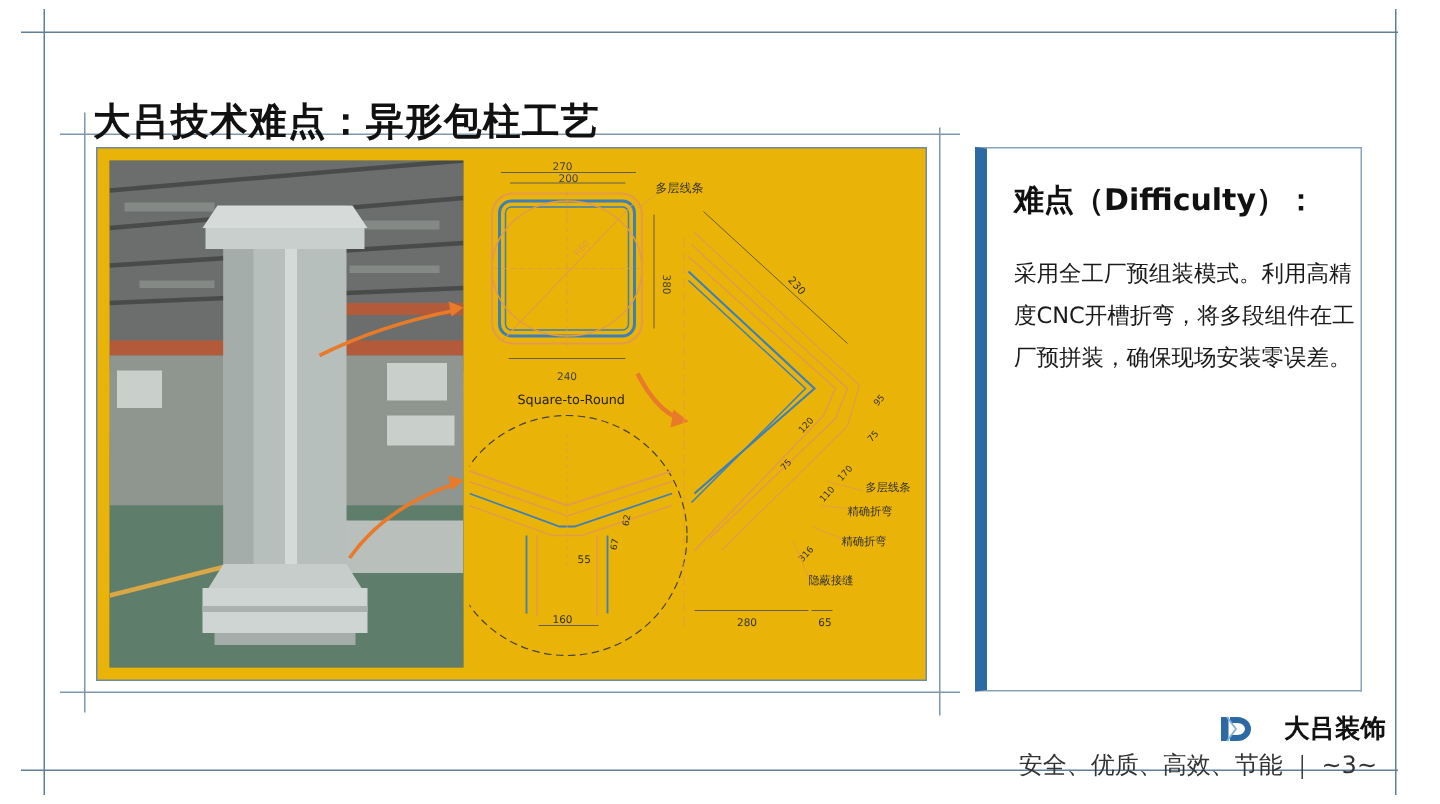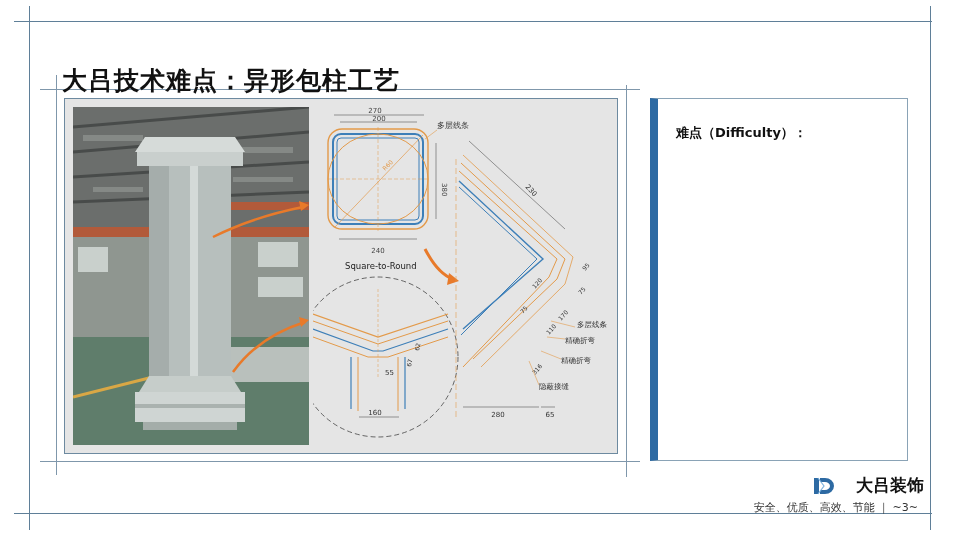--- a/index.html
+++ b/index.html
@@ -11,40 +11,40 @@
 
   .title {
     position: absolute; left: 62px; top: 44px;
     font-size: 25px; font-weight: bold; color: #111; letter-spacing: 1px;
     font-family: "DejaVu Sans", sans-serif;
     margin-top: 20px;
   }
 
   .figure-panel {
     position: absolute; left: 64px; top: 98px; width: 554px; height: 356px;
-    border: 1px solid #6d8aa0; background: #e5e5e5;
+    border: 1px solid #6d8aa0; background: #eab308;
   }
   .photo {
     position: absolute; left: 8px; top: 8px; width: 236px; height: 338px; overflow: hidden;
     background: linear-gradient(180deg, #5a5e5c 0%, #7a807c 30%, #8f9892 45%, #6f8378 60%, #5f7d6b 80%, #4e6d5c 100%);
   }
   .drawing { position: absolute; left: 248px; top: 0; width: 304px; height: 354px; }
 
   .text-panel {
     position: absolute; left: 650px; top: 98px; width: 258px; height: 363px;
     border: 1px solid #8aa3b6; border-left: 8px solid #2d6aa3; background: #fff;
     padding: 22px 0 0 18px;
   }
-  .section-head { font-size: 13px; font-weight: bold; color: #111; line-height: 24px; font-family: "DejaVu Sans", sans-serif; }
+  .section-head { font-size: 20px; font-weight: bold; color: #111; line-height: 24px; font-family: "DejaVu Sans", sans-serif; }
   .section-body { font-size: 15px; color: #1a1a1a; line-height: 28px; width: 230px; font-family: "DejaVu Sans", sans-serif; }
   .section-gap { height: 23px; }
 
   .brand { position: absolute; right: 36px; top: 474px; display: flex; align-items: center; gap: 20px; }
   .brand-name { font-size: 17px; font-weight: bold; color: #111; font-family: "DejaVu Sans", sans-serif; }
-  .slogan { position: absolute; right: 42px; top: 500px; font-size: 11px; color: #333; font-family: "DejaVu Sans", sans-serif; }
+  .slogan { position: absolute; right: 42px; top: 500px; font-size: 16px; color: #333; font-family: "DejaVu Sans", sans-serif; }
 </style>
 </head>
 <body>
 
 <div class="frame-line" style="left:14px;top:21px;width:918px;height:1px;"></div>
 <div class="frame-line" style="left:29px;top:6px;width:1px;height:84px;"></div>
 <div class="frame-line" style="left:29px;top:90px;width:1px;height:440px;"></div>
 <div class="frame-line" style="left:930px;top:6px;width:1px;height:524px;"></div>
 <div class="frame-line" style="left:14px;top:513px;width:918px;height:1px;"></div>
 <div class="frame-line thin" style="left:40px;top:89px;width:600px;height:1px;"></div>
@@ -173,20 +173,21 @@
         <text x="248" y="264" font-size="7.5" fill="#333">精确折弯</text>
         <text x="226" y="290" font-size="7.5" fill="#333">隐蔽接缝</text>
       </g>
     </svg>
   </div>
 </div>
 
 <div class="text-panel">
   <div class="section-head">难点（Difficulty）：</div>
   <div class="section-gap"></div>
+  <div class="section-body">采用全工厂预组装模式。利用高精度CNC开槽折弯，将多段组件在工厂预拼装，确保现场安装零误差。</div>
 </div>
 
 <div class="brand">
   <svg width="22" height="20" viewBox="0 0 22 20">
     <rect x="0" y="2" width="5" height="16" fill="#2d6aa3"></rect>
     <path d="M6 2 H11 A9 8 0 0 1 11 18 H6 V14 H11 A5 4 0 0 0 11 6 H6 Z" fill="#2d6aa3"></path>
     <path d="M4 2 L10 10 L4 18" fill="none" stroke="#7fb3de" stroke-width="1.2"></path>
   </svg>
   <span class="brand-name">大吕装饰</span>
 </div>

